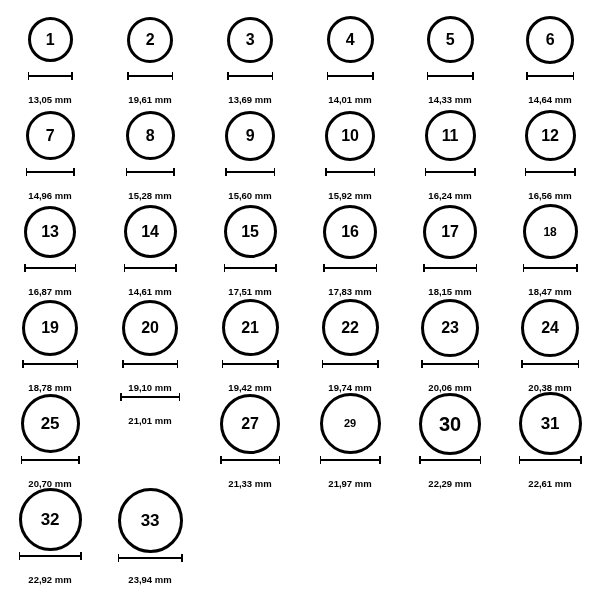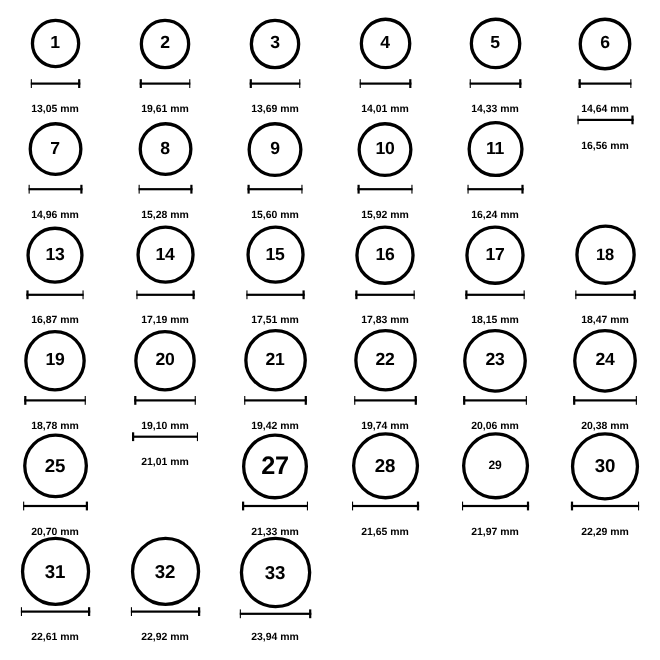--- a/index.html
+++ b/index.html
@@ -229,20 +229,25 @@
           </div>
         </div>
         <div class="measure" style="width: 51px;">
           <div class="bar"></div>
           <div class="tick left"></div>
           <div class="tick right"></div>
         </div>
         <div class="mm">16,24 mm</div>
       </div>
       <div class="cell">
+        <div class="ring-wrap">
+          <div class="ring" style="width: 51px; height: 51px;">
+            <span class="ring-label" style="font-size: 16px;">12</span>
+          </div>
+        </div>
         <div class="measure" style="width: 51px;">
           <div class="bar"></div>
           <div class="tick left"></div>
           <div class="tick right"></div>
         </div>
         <div class="mm">16,56 mm</div>
       </div>
       <div class="cell">
         <div class="ring-wrap">
           <div class="ring" style="width: 52px; height: 52px;">
@@ -260,21 +265,21 @@
         <div class="ring-wrap">
           <div class="ring" style="width: 53px; height: 53px;">
             <span class="ring-label" style="font-size: 16px;">14</span>
           </div>
         </div>
         <div class="measure" style="width: 53px;">
           <div class="bar"></div>
           <div class="tick left"></div>
           <div class="tick right"></div>
         </div>
-        <div class="mm">17,19 mm</div>
+        <div class="mm">14,61 mm</div>
       </div>
       <div class="cell">
         <div class="ring-wrap">
           <div class="ring" style="width: 53px; height: 53px;">
             <span class="ring-label" style="font-size: 16px; text-align: center;">15</span>
           </div>
         </div>
         <div class="measure" style="width: 53px;">
           <div class="bar"></div>
           <div class="tick left"></div>
@@ -304,21 +309,21 @@
         <div class="measure" style="width: 54px;">
           <div class="bar"></div>
           <div class="tick left"></div>
           <div class="tick right"></div>
         </div>
         <div class="mm">18,15 mm</div>
       </div>
       <div class="cell">
         <div class="ring-wrap">
           <div class="ring" style="width: 55px; height: 55px;">
-            <span class="ring-label" style="font-size: 15px;">18</span>
+            <span class="ring-label" style="font-size: 12px;">18</span>
           </div>
         </div>
         <div class="measure" style="width: 55px;">
           <div class="bar"></div>
           <div class="tick left"></div>
           <div class="tick right"></div>
         </div>
         <div class="mm">18,47 mm</div>
       </div>
       <div class="cell">
@@ -416,60 +421,47 @@
         <div class="measure" style="width: 60px;">
           <div class="bar"></div>
           <div class="tick left"></div>
           <div class="tick right"></div>
         </div>
         <div class="mm">21,01 mm</div>
       </div>
       <div class="cell">
         <div class="ring-wrap">
           <div class="ring" style="width: 60px; height: 60px;">
-            <span class="ring-label" style="font-size: 23px;">27</span>
+            <span class="ring-label" style="font-size: 16px;">27</span>
           </div>
         </div>
         <div class="measure" style="width: 60px;">
           <div class="bar"></div>
           <div class="tick left"></div>
           <div class="tick right"></div>
         </div>
         <div class="mm">21,33 mm</div>
-      </div>
-      <div class="cell">
-        <div class="ring-wrap">
-          <div class="ring" style="width: 61px; height: 61px;">
-            <span class="ring-label" style="font-size: 17px;">28</span>
-          </div>
-        </div>
-        <div class="measure" style="width: 61px;">
-          <div class="bar"></div>
-          <div class="tick left"></div>
-          <div class="tick right"></div>
-        </div>
-        <div class="mm">21,65 mm</div>
       </div>
       <div class="cell">
         <div class="ring-wrap">
           <div class="ring" style="width: 61px; height: 61px;">
             <span class="ring-label" style="font-size: 11px;">29</span>
           </div>
         </div>
         <div class="measure" style="width: 61px;">
           <div class="bar"></div>
           <div class="tick left"></div>
           <div class="tick right"></div>
         </div>
         <div class="mm">21,97 mm</div>
       </div>
       <div class="cell">
         <div class="ring-wrap">
           <div class="ring" style="width: 62px; height: 62px;">
-            <span class="ring-label" style="font-size: 17px;">30</span>
+            <span class="ring-label" style="font-size: 20px;">30</span>
           </div>
         </div>
         <div class="measure" style="width: 62px;">
           <div class="bar"></div>
           <div class="tick left"></div>
           <div class="tick right"></div>
         </div>
         <div class="mm">22,29 mm</div>
       </div>
       <div class="cell">

